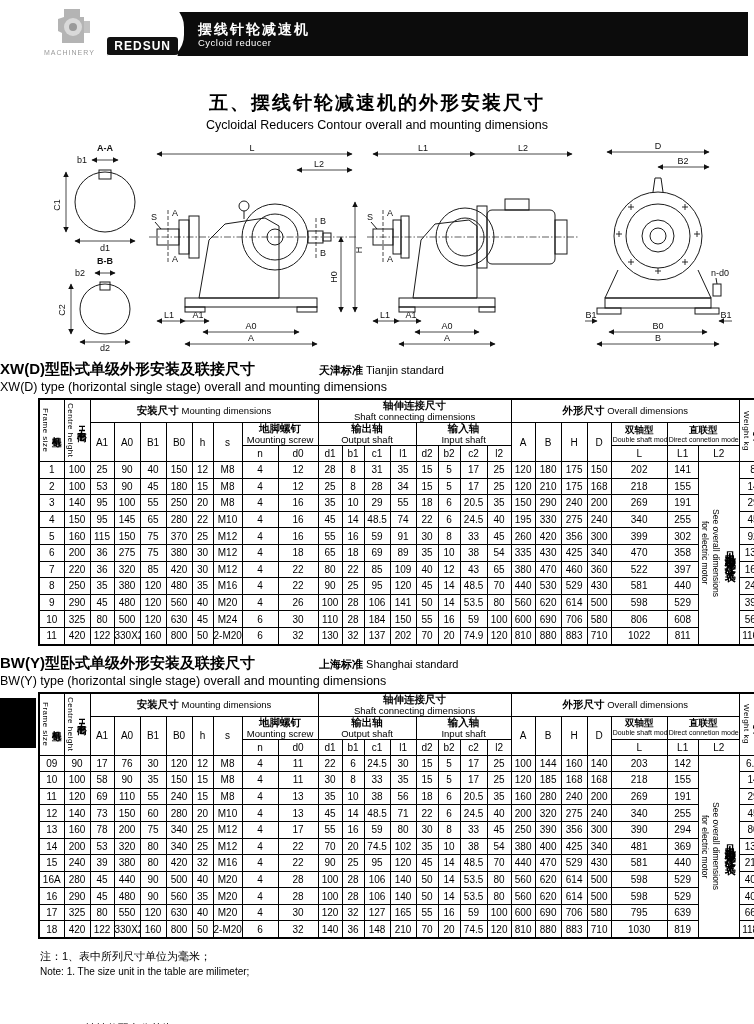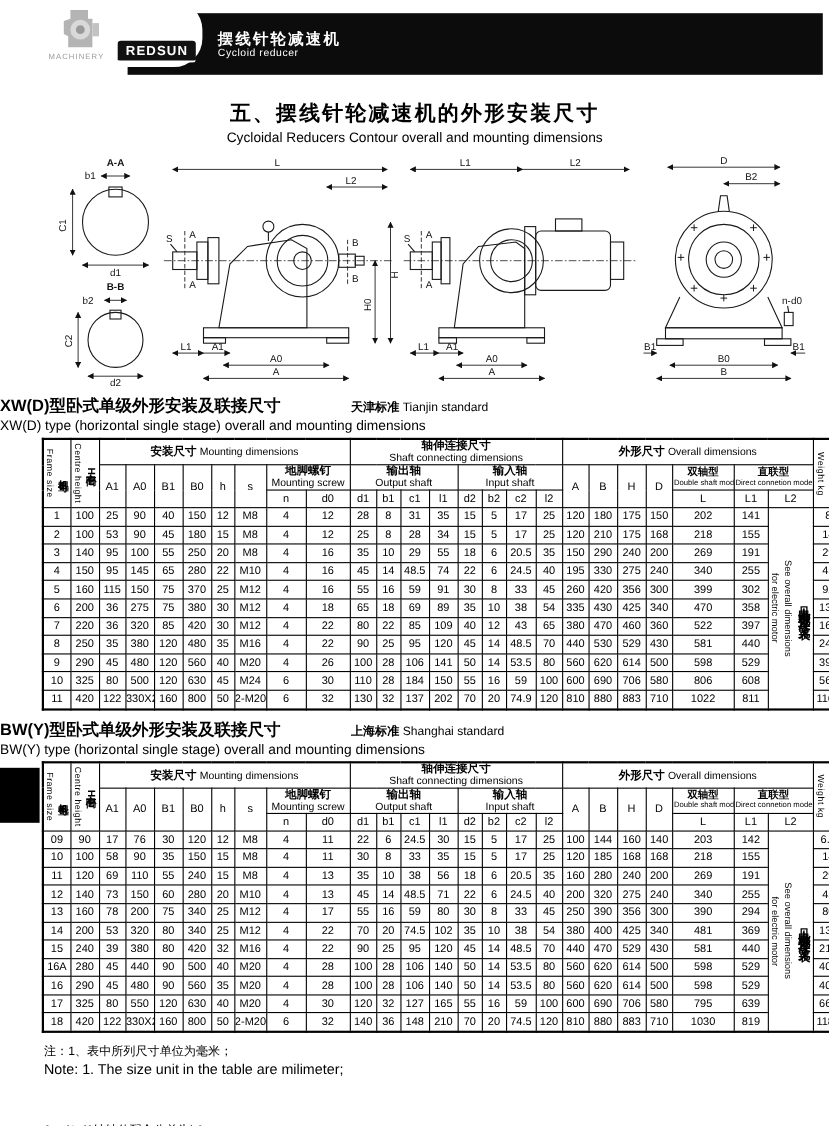--- a/index.html
+++ b/index.html
@@ -1,20 +1,20 @@
 <!DOCTYPE html>
 <html><head>
 <meta charset="utf-8">
 <style>
   html,body{margin:0;padding:0;background:#e8e8e8;}
   .page{position:relative;width:754px;height:1024px;background:#fff;margin:0 auto;
         font-family:"Liberation Sans","DejaVu Sans",sans-serif;color:#000;overflow:hidden;}
   
   .hd{position:relative;height:64px;}
-  .hd-bar{position:absolute;left:116px;right:6px;top:12px;height:56px;background:#0c0c0c;
+  .hd-bar{position:absolute;left:116px;right:6px;top:12px;height:44px;background:#0c0c0c;
           color:#fff;padding-left:82px;box-sizing:border-box;display:flex;flex-direction:column;justify-content:center;}
   .hd-bar .cn{font-weight:bold;font-size:14px;letter-spacing:2px;line-height:16px;}
   .hd-bar .en{font-size:9.5px;letter-spacing:.5px;line-height:11px;}
   .hd-bubble{position:absolute;left:36px;top:1px;width:148px;height:60px;background:#fff;
              border-radius:0 26px 26px 0;z-index:2;}
   .hd-machinery{position:absolute;left:8px;bottom:5px;color:#9a9a9a;font-size:7px;letter-spacing:1px;}
   .hd-badge{position:absolute;right:6px;bottom:4px;background:#111;color:#fff;font-weight:bold;
             font-size:12px;padding:2px 7px;border-radius:3px;letter-spacing:1px;border-bottom:2px solid #fff;}
   .hd-machine-icon{position:absolute;left:14px;top:2px;}
   
@@ -51,21 +51,21 @@
   .vh-wrap{display:flex;flex-direction:row-reverse;justify-content:center;align-items:center;}
   .vh-cjk{writing-mode:vertical-rl;font-size:9.5px;font-weight:bold;letter-spacing:1px;}
   .vh-en{writing-mode:vertical-rl;font-size:8px;letter-spacing:.5px;}
   .see-cell{vertical-align:middle;}
   .see-wrap{display:flex;flex-direction:row-reverse;justify-content:center;align-items:center;gap:1px;}
   .see-cjk{writing-mode:vertical-rl;font-size:11px;font-weight:bold;letter-spacing:2px;}
   .see-en{writing-mode:vertical-rl;font-size:8.5px;}
   
   .notes{display:flex;padding-left:40px;margin-top:10px;gap:42px;flex-direction:column;}
   .notes .cn{font-size:11px;line-height:15px;}
-  .notes .en{font-size:13px;line-height:15px;}
+  .notes .en{font-size:10px;line-height:15px;}
   .footer{display:flex;align-items:center;gap:12px;padding-left:46px;margin-top:28px;}
   .f-page{border:1px solid #444;font-size:12px;padding:1px 7px;}
   .f-brand{color:#c9c9c9;font-weight:bold;font-size:16px;letter-spacing:1px;}
   .thumb-tab{position:absolute;left:0;top:698px;width:36px;height:50px;background:#000;}
 </style>
 </head>
 <body>
 
 <div class="page">
 

